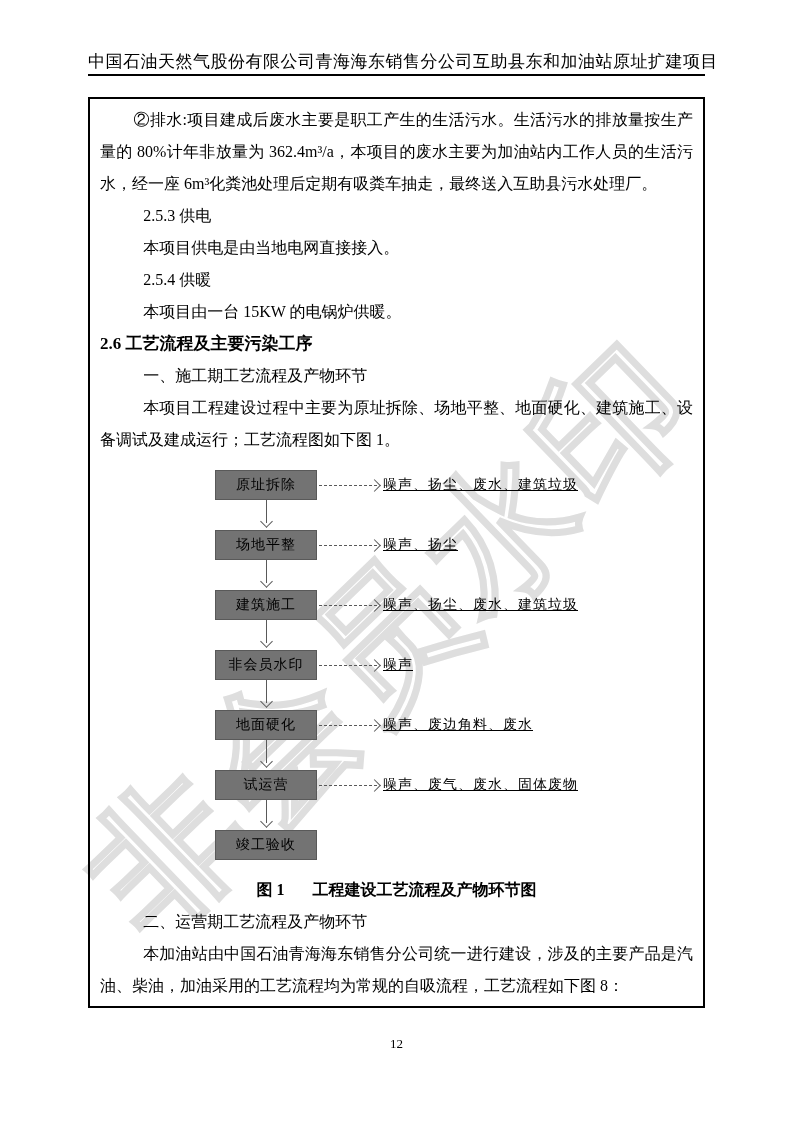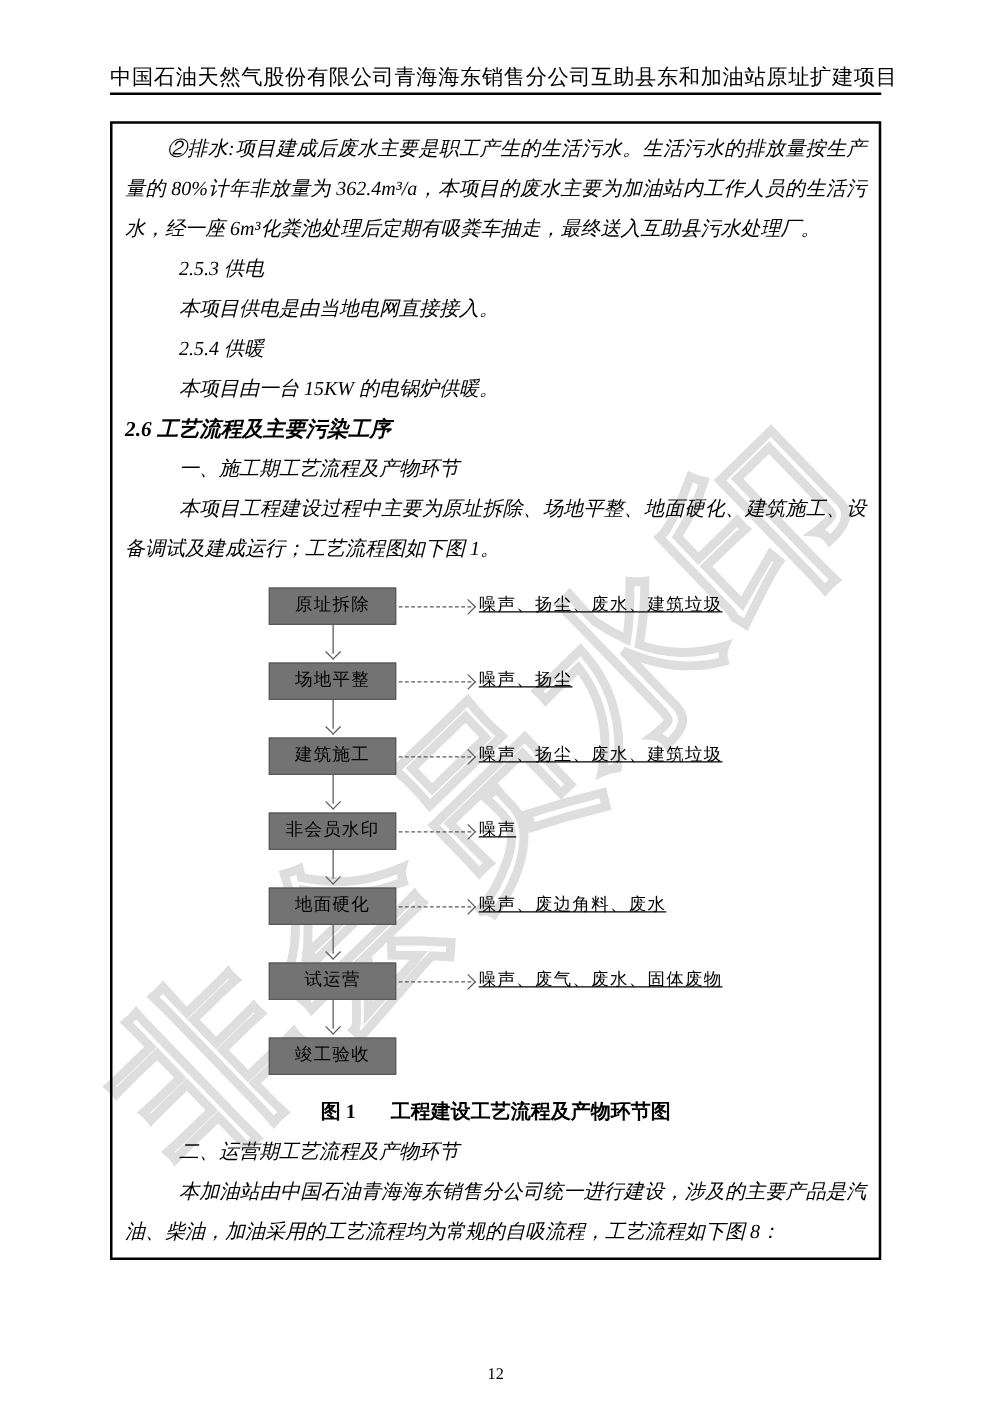--- a/index.html
+++ b/index.html
@@ -33,21 +33,21 @@
   }
   
   .content-box{
     position:absolute;top:97px;left:88px;
     width:617px;height:911px;box-sizing:border-box;
     border:2px solid #000;
     padding:5px 10px 0 10px;
     font-size:16px;line-height:32px;
     z-index:2;background:transparent;
   }
-  .content-box p{margin:0;text-align:justify;font-style:italic;}
+  .content-box p{margin:0;text-align:justify;}
   .ind2{text-indent:2.1em;}
   .ind3{text-indent:2.7em;}
   .h26{font-weight:bold;font-size:17px;text-indent:0;}
   
   .flowchart{margin:14px 0 0 115px;}
   .fc-row{display:flex;align-items:center;height:30px;}
   .fc-box{
     width:102px;height:30px;box-sizing:border-box;
     border:1px solid #595959;background:#737373;
     display:flex;align-items:center;justify-content:center;
@@ -71,21 +71,21 @@
     border-right:1px solid #595959;border-bottom:1px solid #595959;
     transform:rotate(45deg);margin-top:-6px;
   }
   
   .fig-cap{
     margin-top:14px;text-align:center;
     font-weight:bold;font-size:16px;line-height:32px;
   }
   .fig-cap .cap-no{margin-right:28px;}
   .page-number{
-    position:absolute;top:1091px;left:0;width:100%;
+    position:absolute;top:1036px;left:0;width:100%;
     text-align:center;font-size:13px;z-index:3;
   }
 </style>
 </head>
 <body>
 
 <div class="page">
 
   <div class="doc-header">中国石油天然气股份有限公司青海海东销售分公司互助县东和加油站原址扩建项目</div>
   <div class="header-rule"></div>

